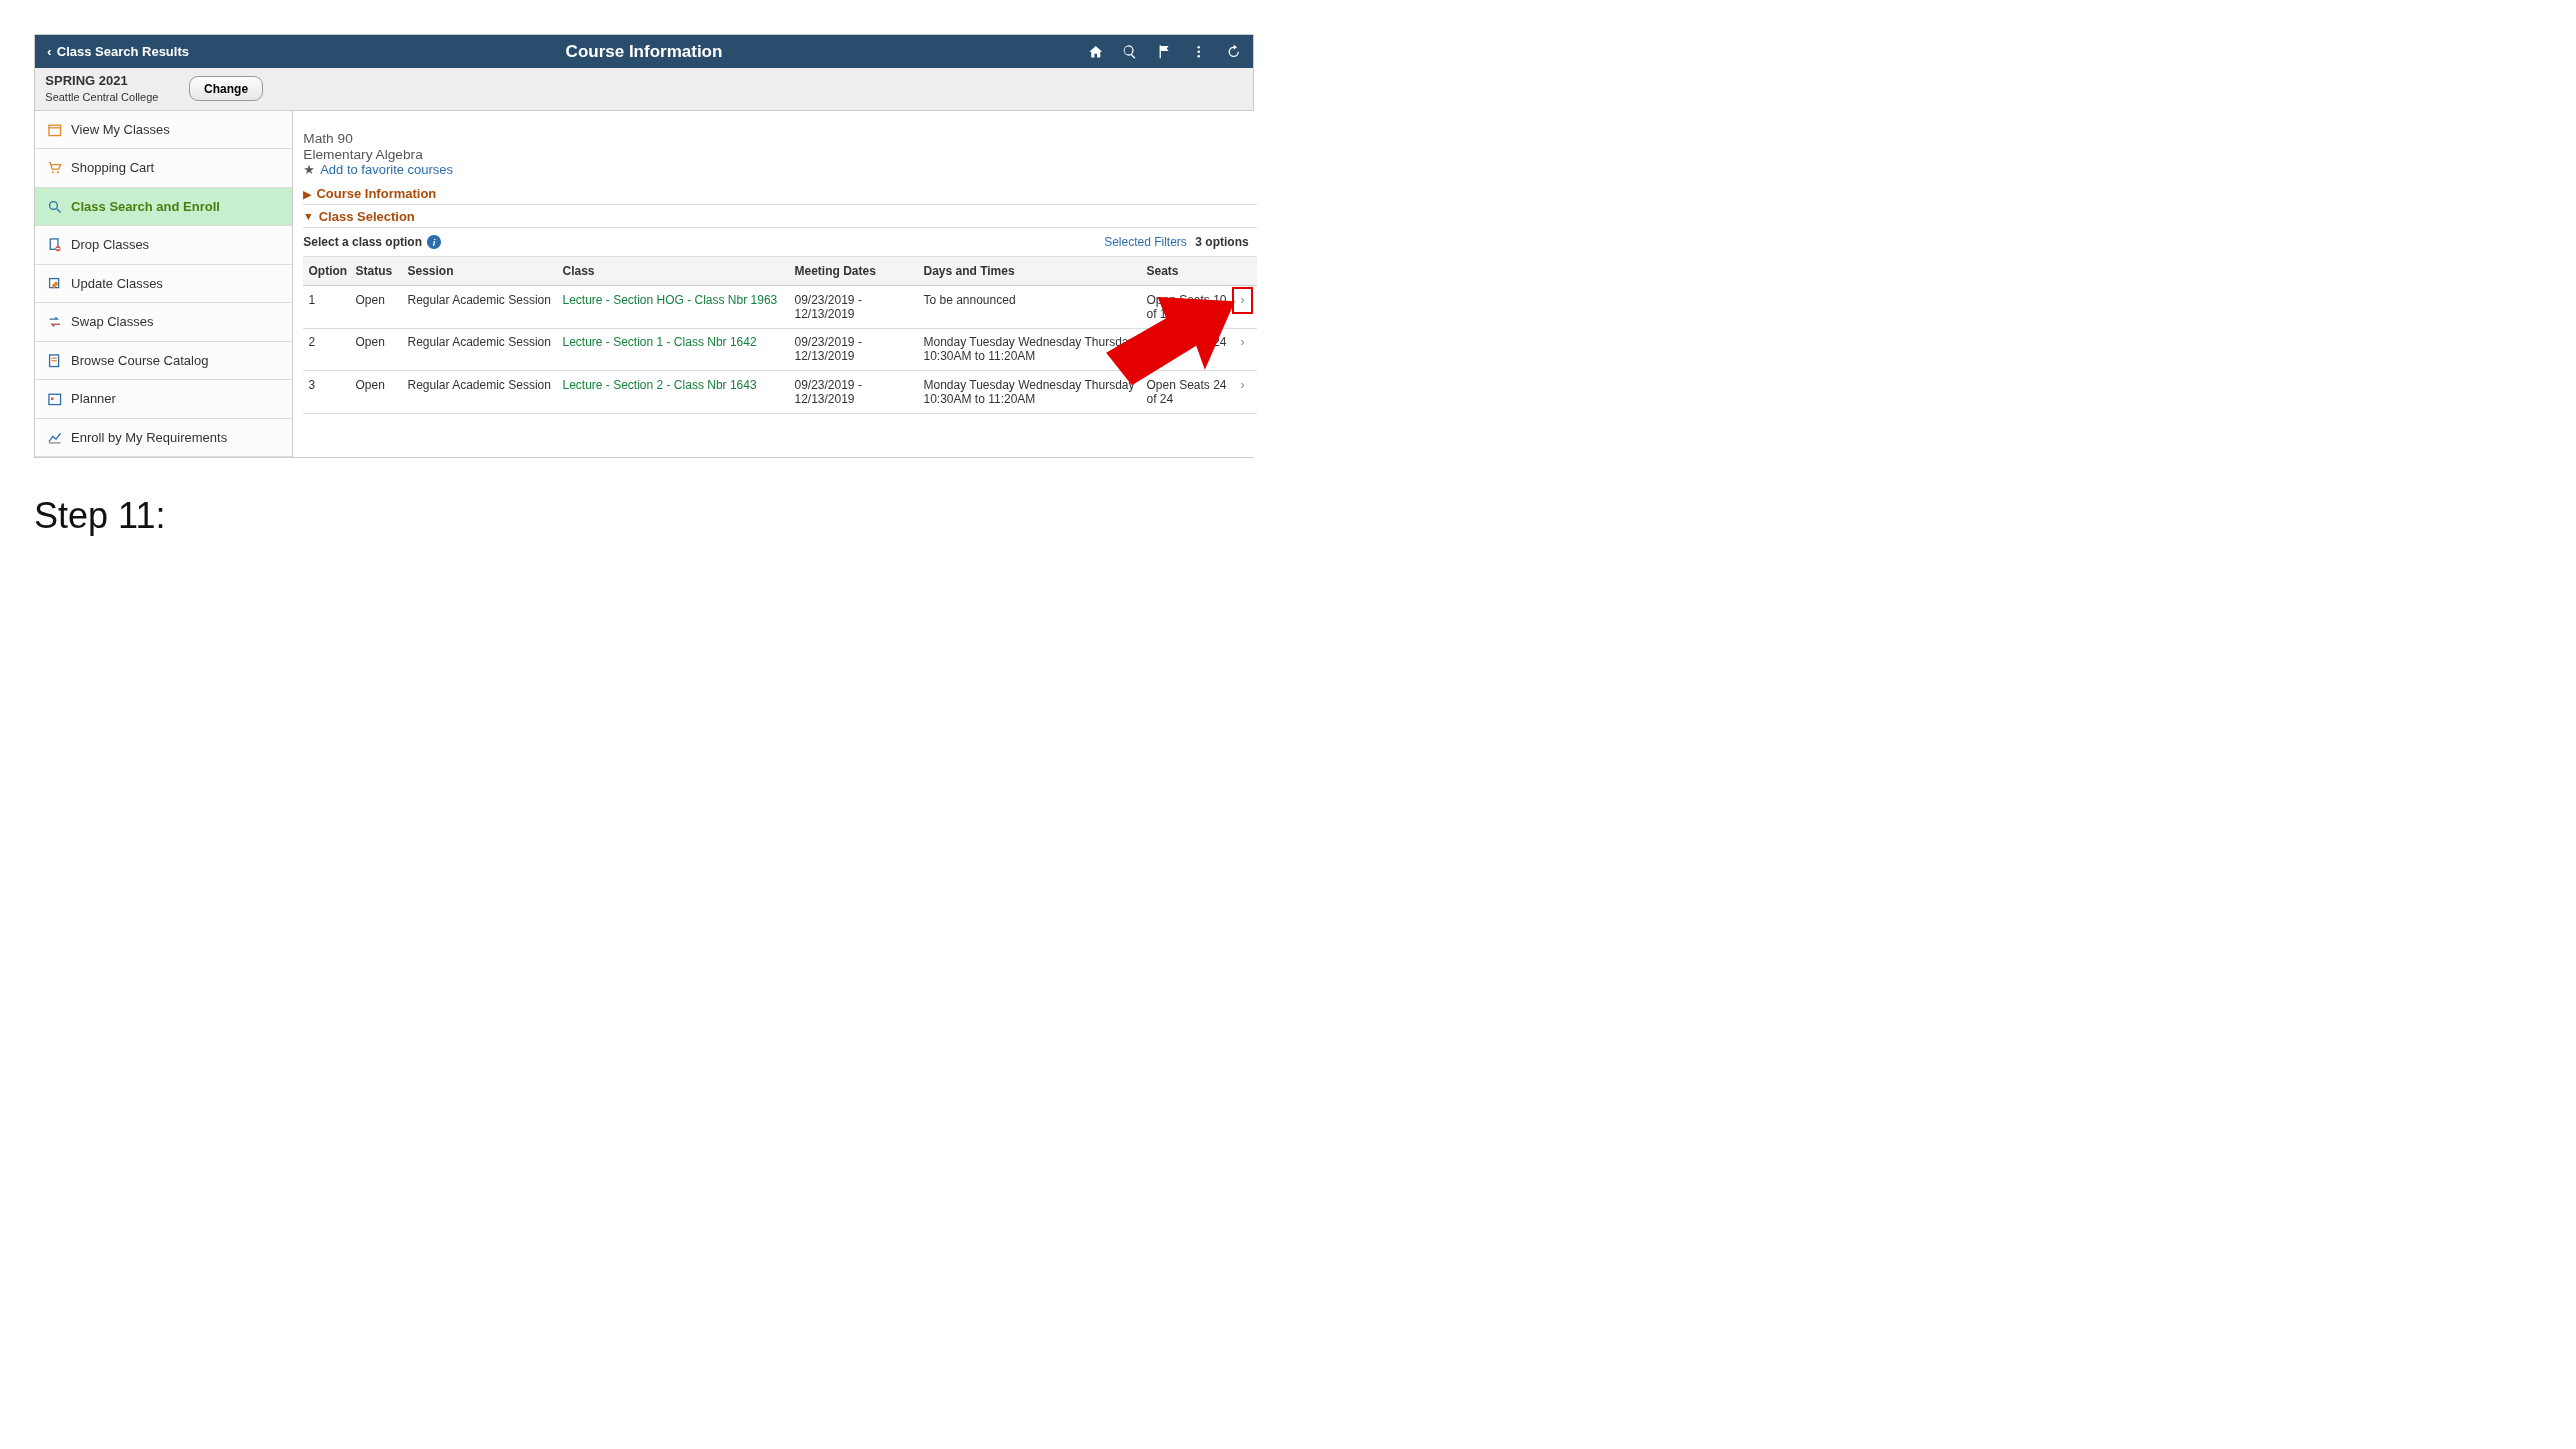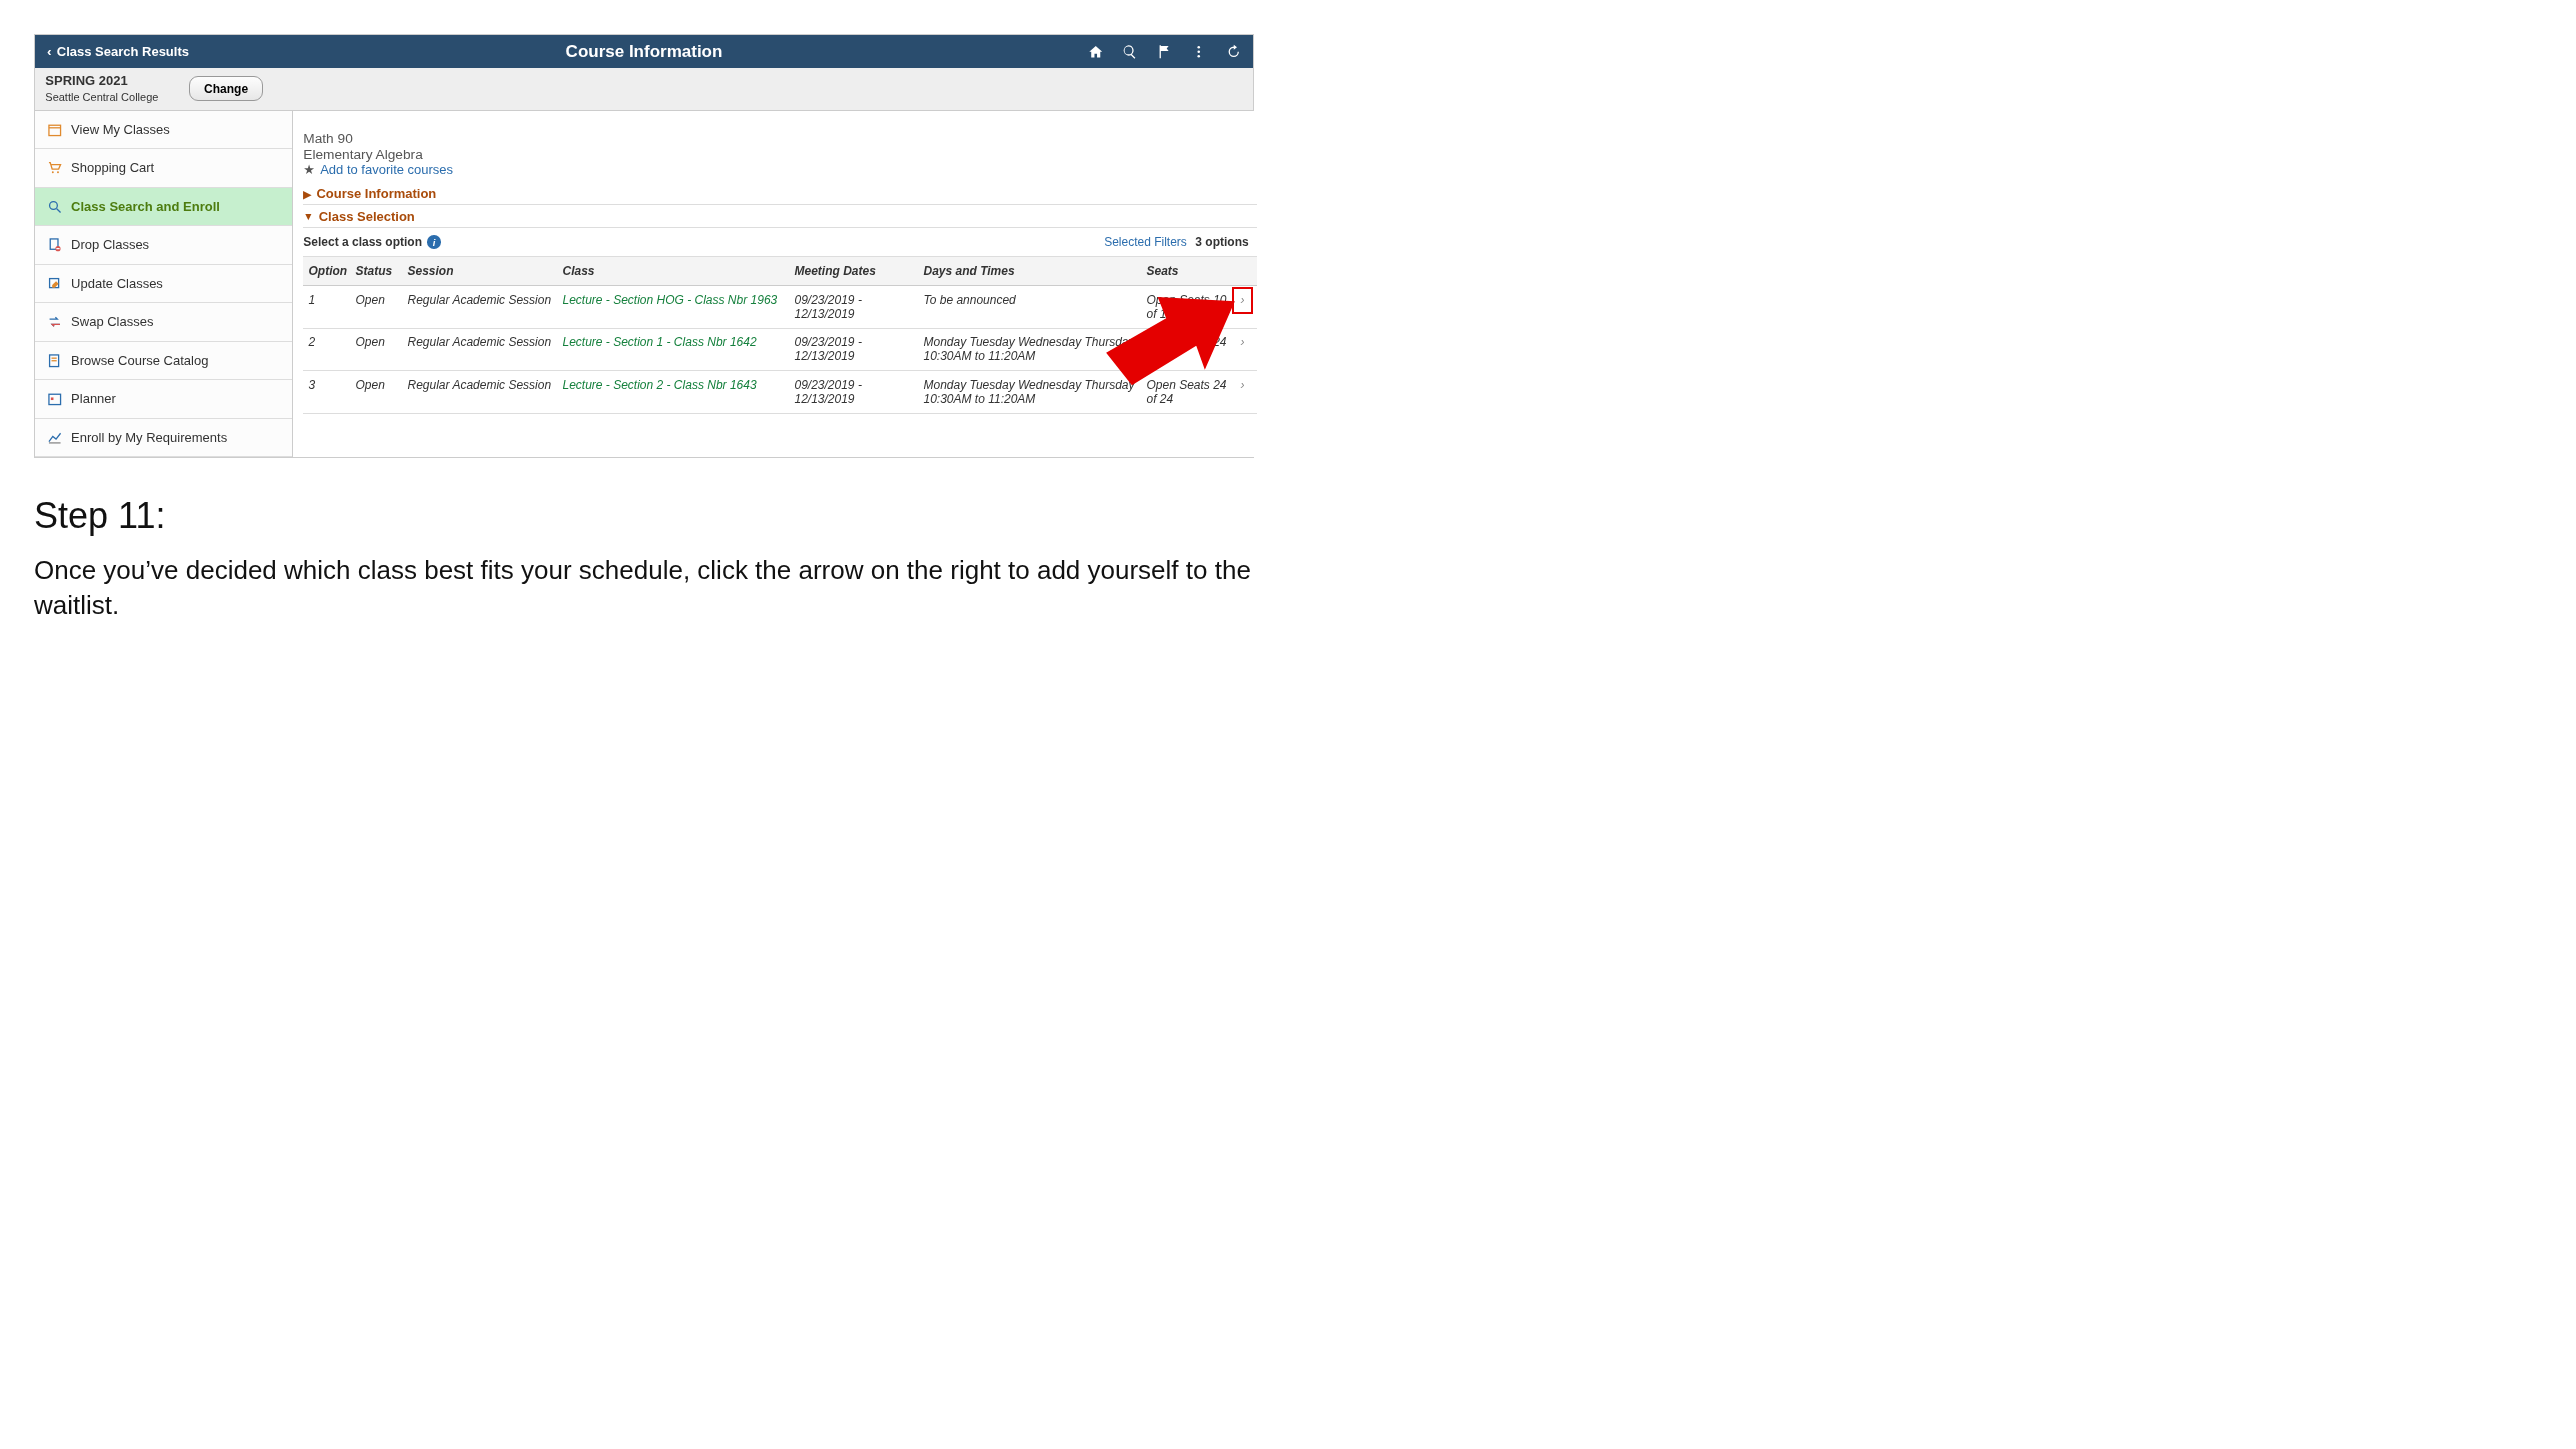--- a/index.html
+++ b/index.html
@@ -123,21 +123,21 @@
   .select-row .lbl { font-weight:bold; font-size:12px; display:flex; align-items:center; gap:5.2px;}
   .info-circle {
     display:inline-flex; width:13.7px; height:13.7px; border-radius:50%; background:#2b6dad; color:#fff;
     font-weight:bold; font-size:9.4px; align-items:center; justify-content:center; font-style:italic;
   }
   .select-row .filters { font-size:12px;margin-left:48px; }
   .select-row .filters a { color:#2b6dad; text-decoration:none; cursor:pointer; }
   .select-row .filters .opts { font-weight:bold; margin-left:5.2px;}
 
   
-  .tbl { width:100%; border-collapse:collapse; table-layout:fixed;font-style:italic; }
+  .tbl { width:100%; border-collapse:collapse; table-layout:fixed; }
   .tbl th, .tbl td { text-align:left; vertical-align:top; font-size:12px; padding:6.9px 5.2px;}
   .tbl th { font-weight:bold; background:#f4f4f4; border-bottom:0.9px solid #ccc;}
   .tbl tr.datarow td { border-bottom:0.9px solid #ddd; }
   .cls-link { color:#15803d; text-decoration:none; }
   .row-arrow { color:#888; font-size:12px; text-align:center; cursor:pointer;}
   col.opt{width:47px;} col.stat{width:52px;} col.sess{width:155px;}
   col.cls{width:232px;} col.meet{width:129px;} col.days{width:223px;}
   col.seats{width:94px;} col.arr{width:22px;}
 
   
@@ -388,15 +388,14 @@
         <svg viewBox="0 0 150 120">
             <polygon points="0,80 70,40 60,15 150,20 115,100 105,72 30,118" fill="#e40000"></polygon>
           </svg>
       </div>
     </div>
   </div>
 </div>
 
 <div class="caption">
   <span class="step">Step 11:</span>
-  <span>Once you’ve decided which class best fits your schedule, click the arrow on the right to add yourself to the waitlist.</span>
 </div>
 
 
 </body></html>

